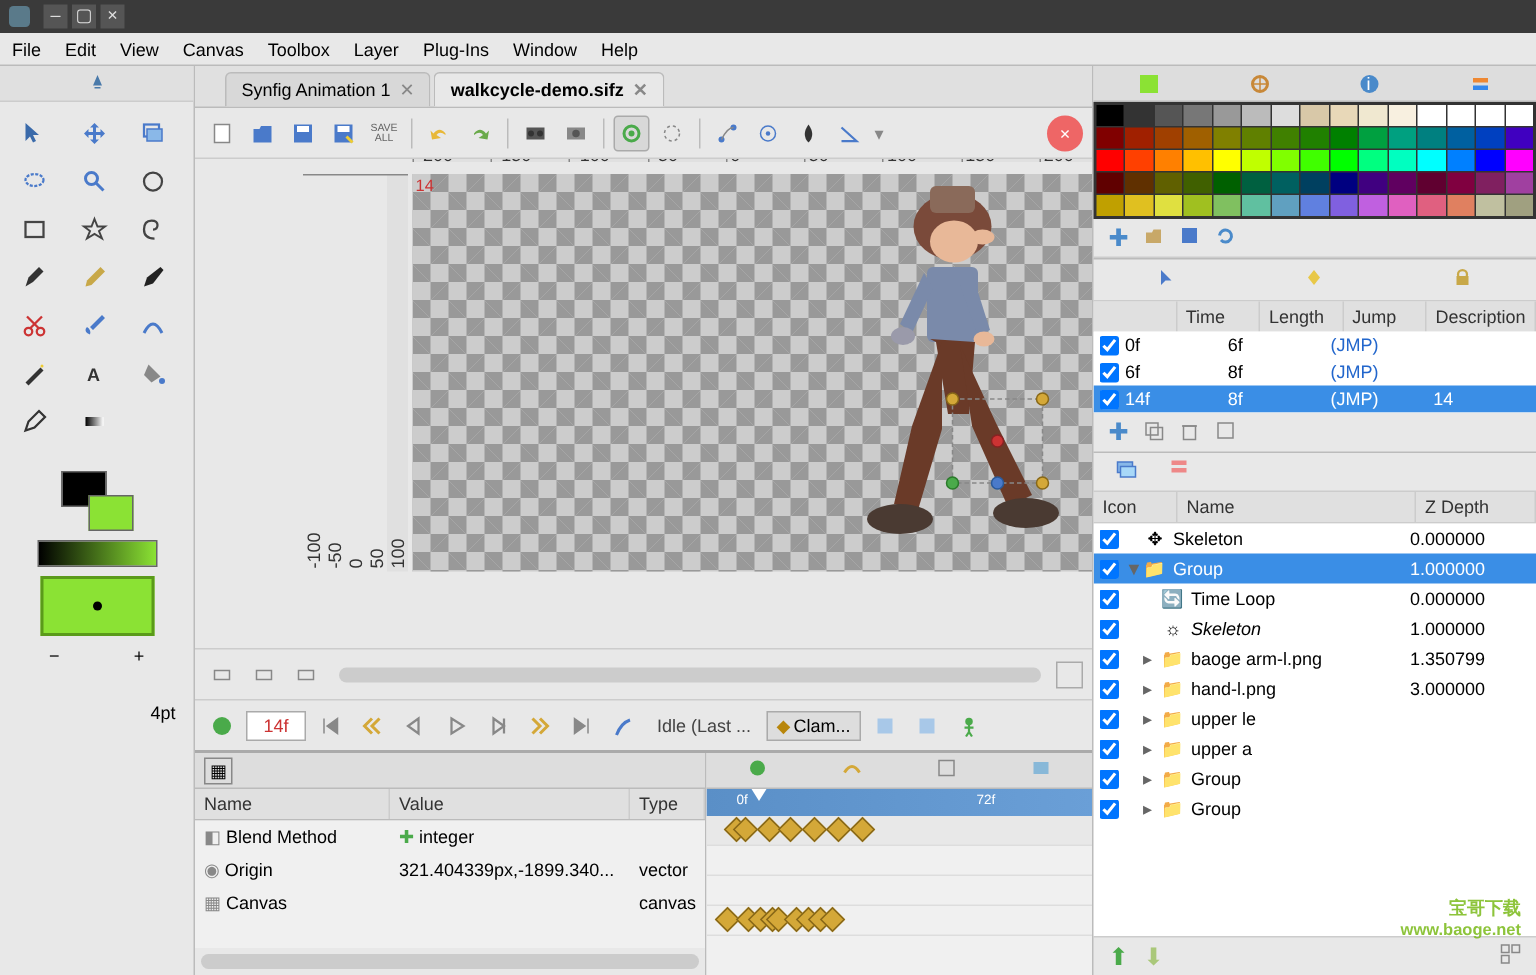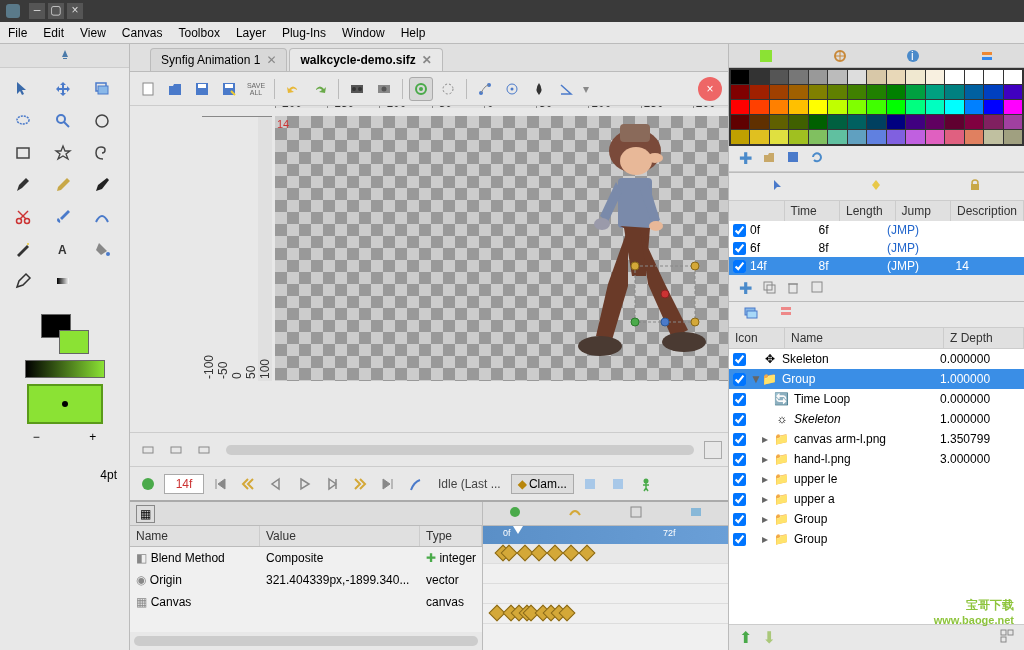--- a/index.html
+++ b/index.html
@@ -500,21 +500,20 @@
           <span style="border:1px solid #888;padding:1px 3px">▦</span>
         </div>
         <div class="table-head">
           <div class="th" style="width:130px">Name</div>
           <div class="th" style="width:160px">Value</div>
           <div class="th" style="flex:1">Type</div>
         </div>
         <div class="table-body" id="params-body">
             <div class="tr">
               <div class="td" style="width:130px"><span style="color:#888">◧</span> Blend Method</div>
-              <div class="td" style="width:160px">Composite</div>
               <div class="td" style="flex:1"><span style="color:#4aaa4a">✚</span> integer</div>
             </div>
             <div class="tr">
               <div class="td" style="width:130px"><span style="color:#888">◉</span> Origin</div>
               <div class="td" style="width:160px">321.404339px,-1899.340...</div>
               <div class="td" style="flex:1">vector</div>
             </div>
             <div class="tr">
               <div class="td" style="width:130px"><span style="color:#888">▦</span> Canvas</div>
               <div class="td" style="width:160px"><group></group></div>
@@ -790,21 +789,21 @@
             <span class="expand"></span>
             <span class="licon">☼</span>
             <span class="lname italic">Skeleton</span>
             <span class="lz">1.000000</span>
           </div>
           <div class="lrow">
             <input type="checkbox" checked="" style="">
             <span class="indent"></span>
             <span class="expand">▸</span>
             <span class="licon">📁</span>
-            <span class="lname ">canvas arm-l.png</span>
+            <span class="lname ">baoge arm-l.png</span>
             <span class="lz">1.350799</span>
           </div>
           <div class="lrow">
             <input type="checkbox" checked="" style="">
             <span class="indent"></span>
             <span class="expand">▸</span>
             <span class="licon">📁</span>
             <span class="lname ">hand-l.png</span>
             <span class="lz">3.000000</span>
           </div>

